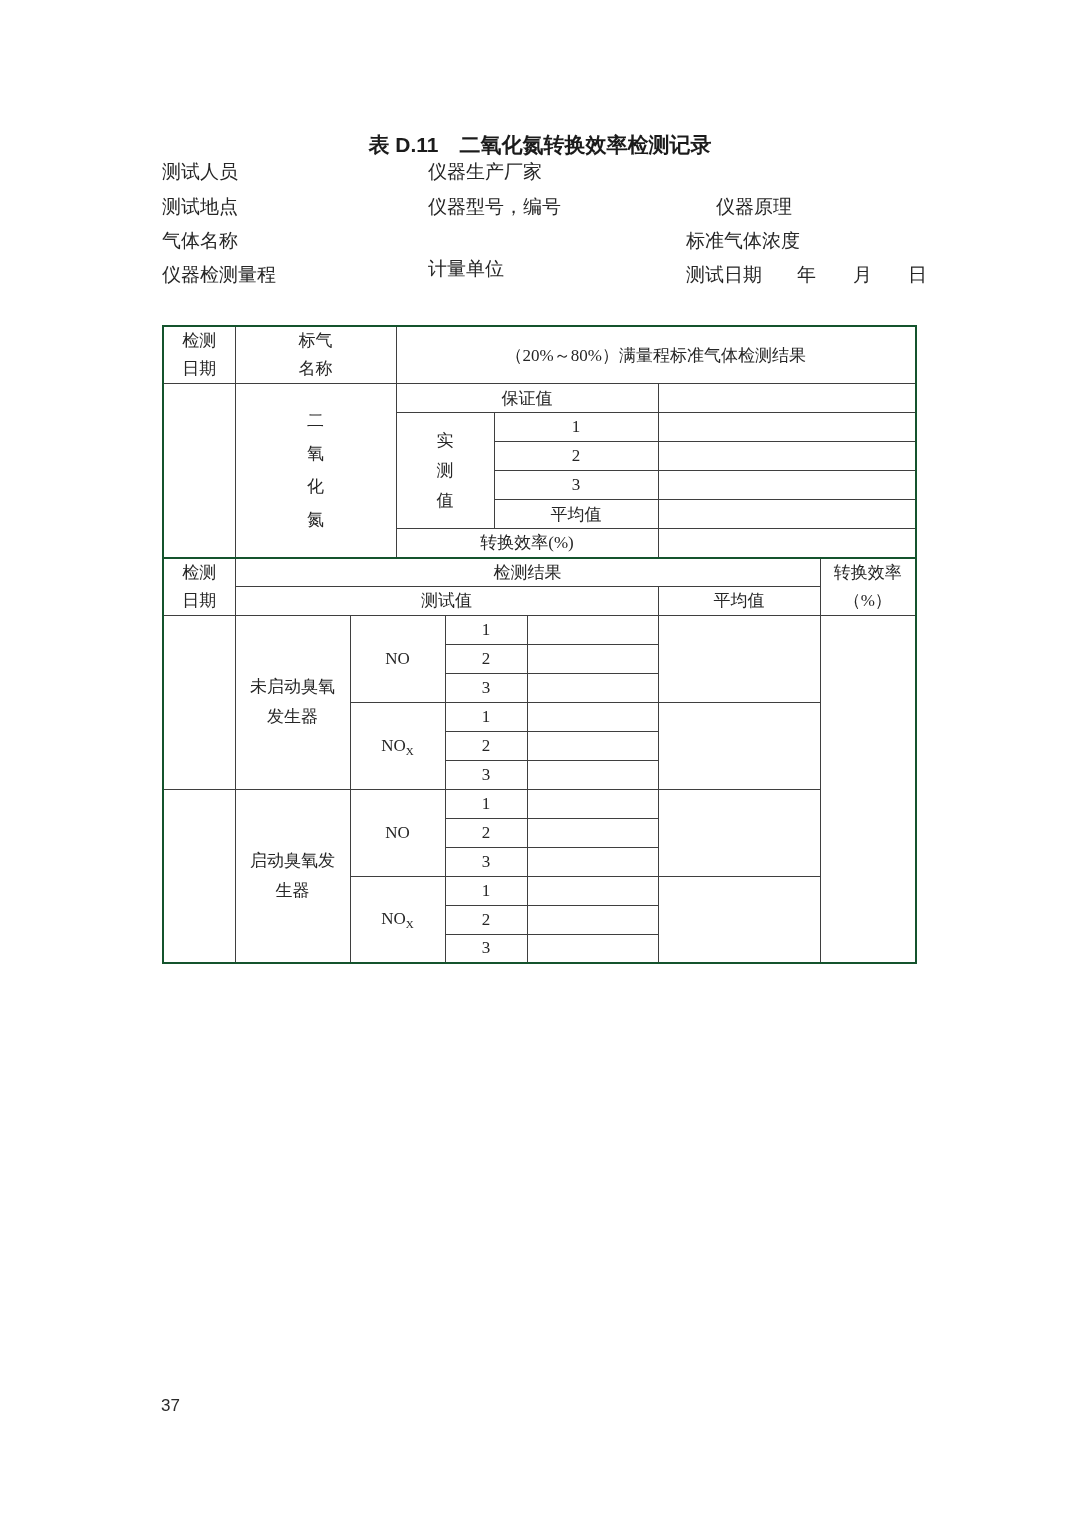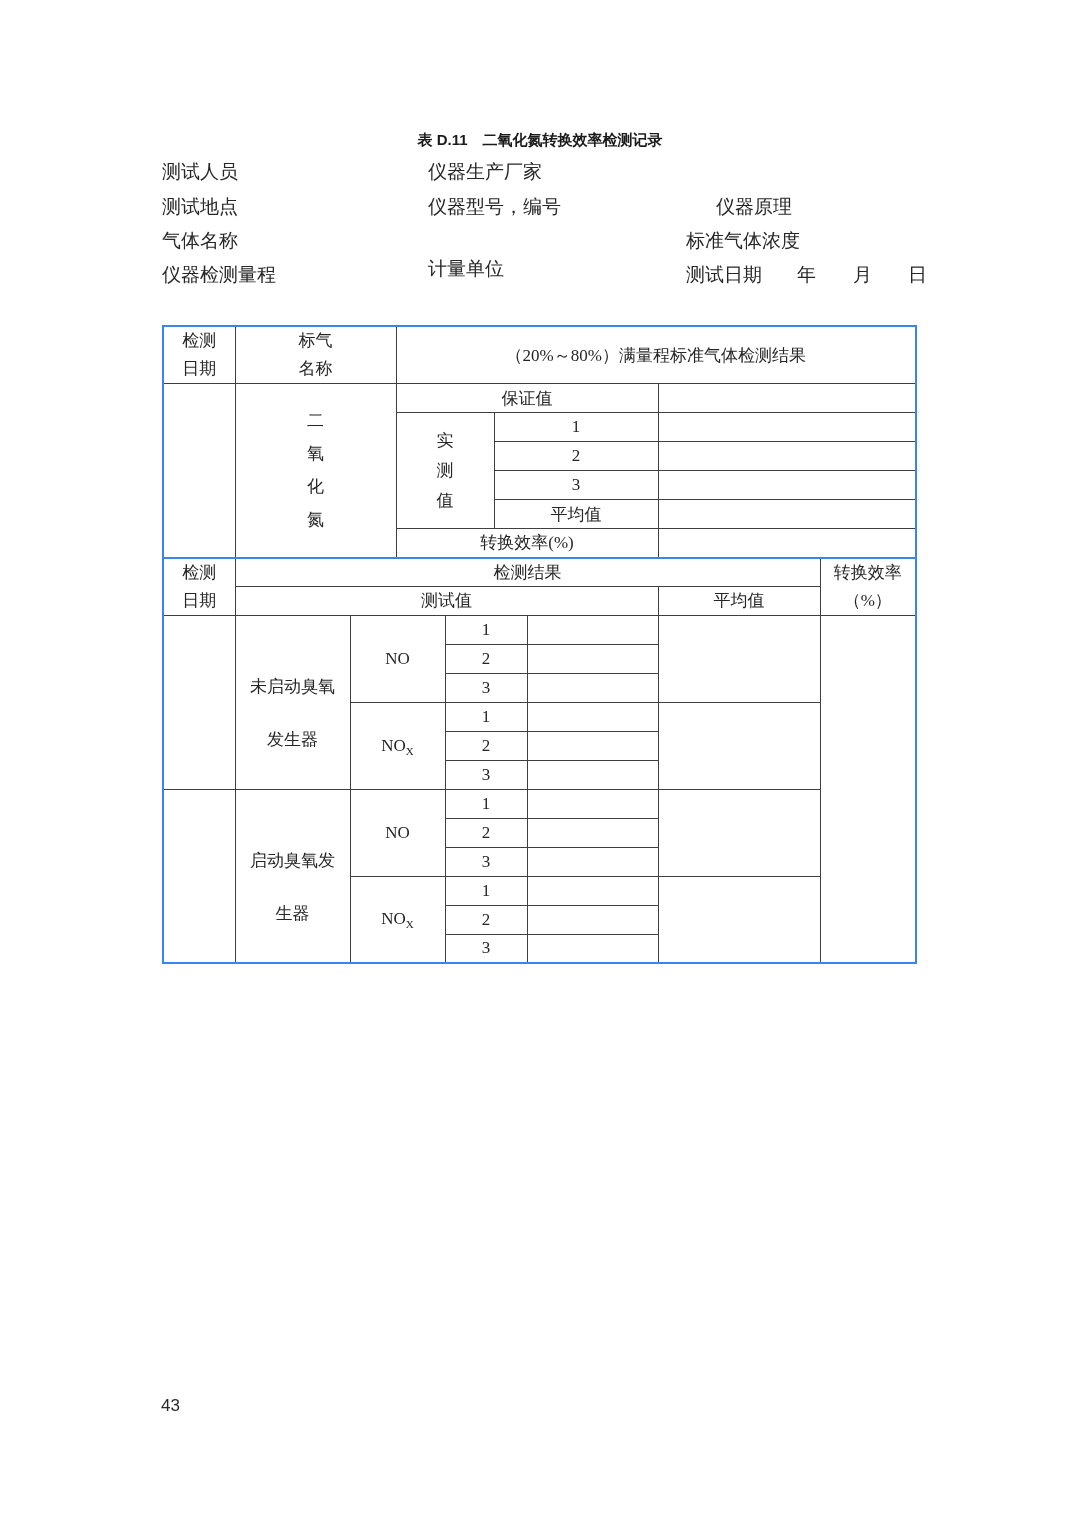--- a/index.html
+++ b/index.html
@@ -5,33 +5,33 @@
   * { margin:0; padding:0; box-sizing:border-box; }
   html,body { background:#ffffff; }
   .page {
     position:relative; width:1080px; height:1527px; background:#ffffff;
     font-family:"Liberation Serif","DejaVu Serif",serif; color:#212121;
     overflow:hidden;
   }
   .doc-title {
     position:absolute; top:131px; left:0; width:1080px; text-align:center;
     font-family:"Liberation Sans","DejaVu Sans",sans-serif;
-    font-weight:700; font-size:15px; color:#1b1b1b; white-space:pre;
+    font-weight:700; font-size:21px; color:#1b1b1b; white-space:pre;
   }
   .lbl { position:absolute; font-size:19px; white-space:nowrap; color:#262626;text-align:right; }
   .tables-wrap { position:absolute; left:162px; top:325px; }
   table { border-collapse:collapse; table-layout:fixed; background:#ffffff; }
-  .t1, .t2 { width:753px; border:2px solid #3b82f6;padding-left:30px; }
+  .t1, .t2 { width:753px; border:2px solid #14532d;padding-left:30px; }
   .t2 { margin-top:-2px; }
   td {
     border:1px solid #3f3f3f; text-align:center; vertical-align:middle;
     font-size:17px; color:#262626; padding:0 2px; overflow:hidden;
   }
   .two-line div { line-height:28px; }
-  .grp div { line-height:30px;margin-top:23px; }
+  .grp div { line-height:30px; }
   .vstack { display:flex; flex-direction:column; justify-content:center; align-items:center; }
   .vstack-gas div { line-height:33px; font-size:17px; }
   .vstack-meas div { line-height:30px; font-size:17px; }
   sub { font-size:11px; line-height:0; }
   .r-h56 { height:56px; } .r-h28 { height:28px; } .r-h29 { height:29px; }
   .page-num {
     position:absolute; left:161px; top:1396px; font-size:17px; color:#2a2a2a;
     font-family:"Liberation Sans","DejaVu Sans",sans-serif;
   }
 </style>
@@ -216,15 +216,15 @@
         <td></td>
       </tr>
       <tr class="r-h29">
         <td>3</td>
         <td></td>
       </tr>
     </tbody>
       </table>
   </div>
 
-  <div class="page-num">43</div>
+  <div class="page-num">37</div>
 
 </div>
 
 </body></html>

